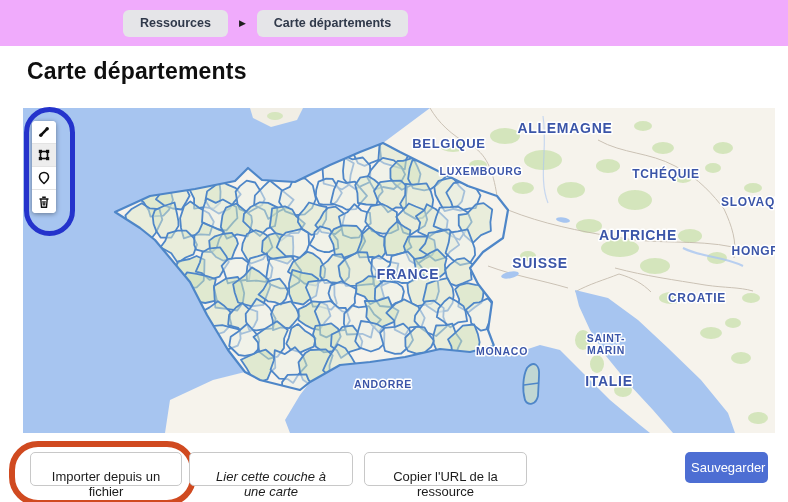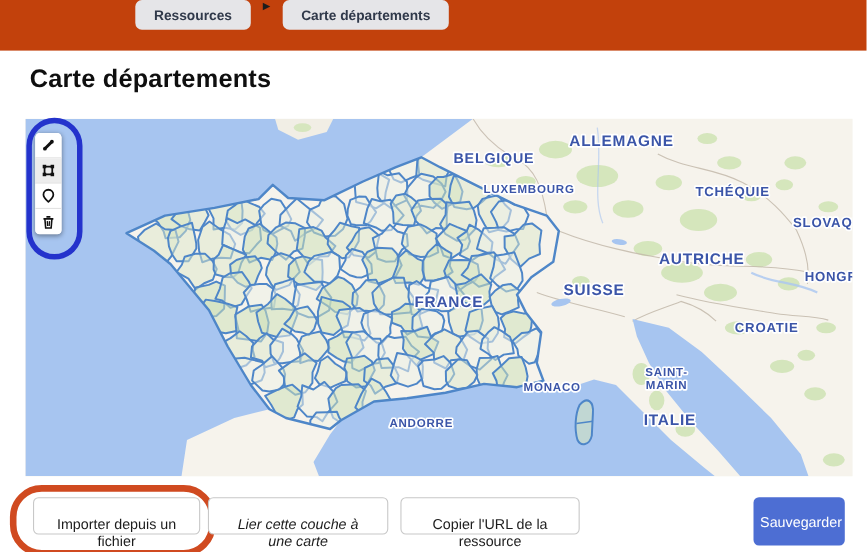--- a/index.html
+++ b/index.html
@@ -1,19 +1,19 @@
 <!DOCTYPE html>
 <html><head>
 <meta charset="utf-8">
 <style>
   html,body{margin:0;padding:0;background:#fff;font-family:"Liberation Sans",sans-serif;}
   #page{position:relative;width:788px;height:502px;overflow:hidden;background:#fff;}
 
   
-  .topbar{position:absolute;left:0;top:0;width:788px;height:46px;background:#c2410c;display:flex;}
+  .topbar{position:absolute;left:0;top:0;width:788px;height:46px;background:#f0abfc;display:flex;align-items:center;}
   .crumb{height:27px;border-radius:6px;background:#e5e5e8;color:#30394a;font-size:12.5px;font-weight:700;
          display:flex;align-items:center;padding:0 17px;cursor:pointer;white-space:nowrap;}
   .crumb.first{margin-left:123px;}
   .sep{margin:0 11px;font-size:9px;color:#1d1d1d;}
 
   
   #title{position:absolute;left:27px;top:58px;margin:0;font-size:23px;font-weight:700;color:#0f0f0f;letter-spacing:.2px;}
 
   
   #map{position:absolute;left:23px;top:108px;width:752px;height:325px;background:#f6f3ec;cursor:grab;overflow:hidden;}
@@ -36,21 +36,21 @@
   .ellipse{position:absolute;border-style:solid;background:transparent;pointer-events:none;}
   #ellipse-toolbar{left:24px;top:107px;width:41px;height:119px;border-width:5px;border-radius:26px;}
   #ellipse-import{left:9px;top:441px;width:175px;height:53px;border-width:6px;border-radius:29px;}
 
   
   .action{position:absolute;top:452px;height:31px;background:#fff;border:1px solid #c8c8c8;border-radius:5px;
           font-size:13px;color:#1c1c1c;font-family:"Liberation Sans",sans-serif;cursor:pointer;padding:16px;}
   #btn-import{left:30px;width:152px;}
   #btn-link{left:189px;width:164px;font-style:italic;}
   #btn-copy{left:364px;width:163px;}
-  #btn-save{position:absolute;left:685px;top:452px;width:83px;height:44px;border:none;border-radius:5px;
+  #btn-save{position:absolute;left:685px;top:452px;width:83px;height:31px;border:none;border-radius:5px;
             color:#fff;font-size:13px;font-family:"Liberation Sans",sans-serif;cursor:pointer;}
 </style>
 </head>
 <body>
 
 <div id="page">
 
   <div class="topbar">
     <div class="crumb first">Ressources</div>
     <div class="sep">▶</div>

